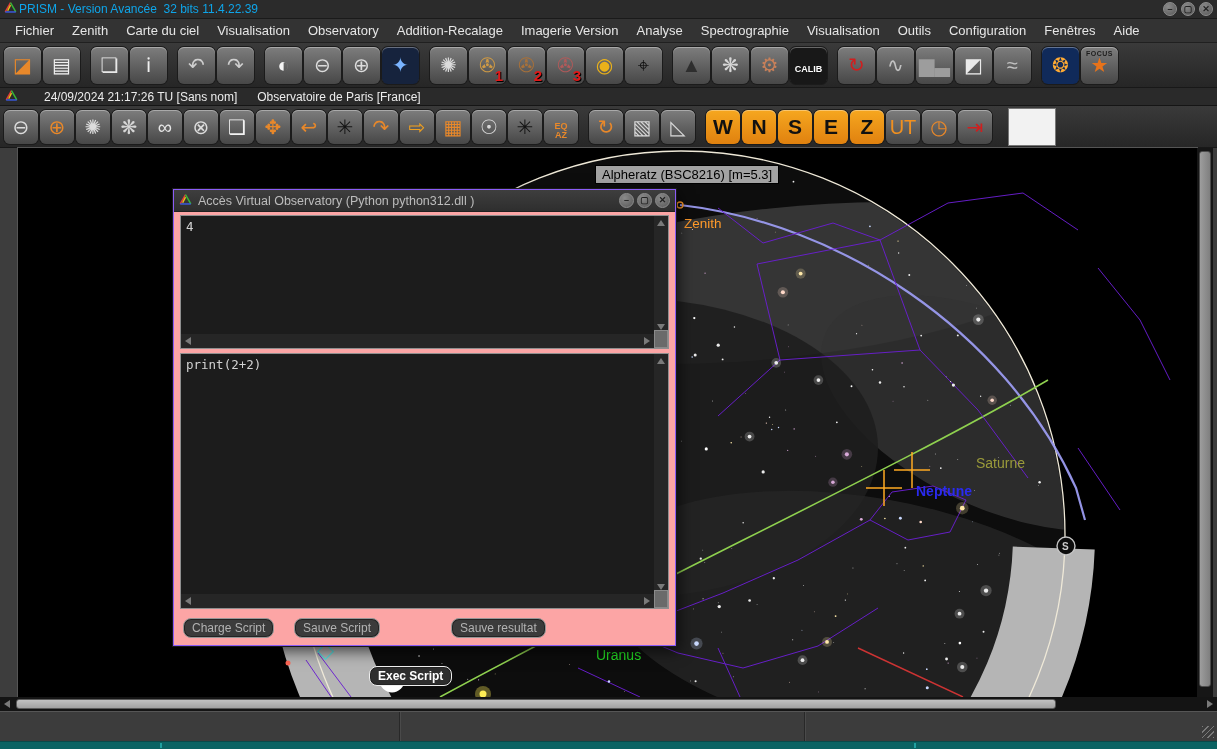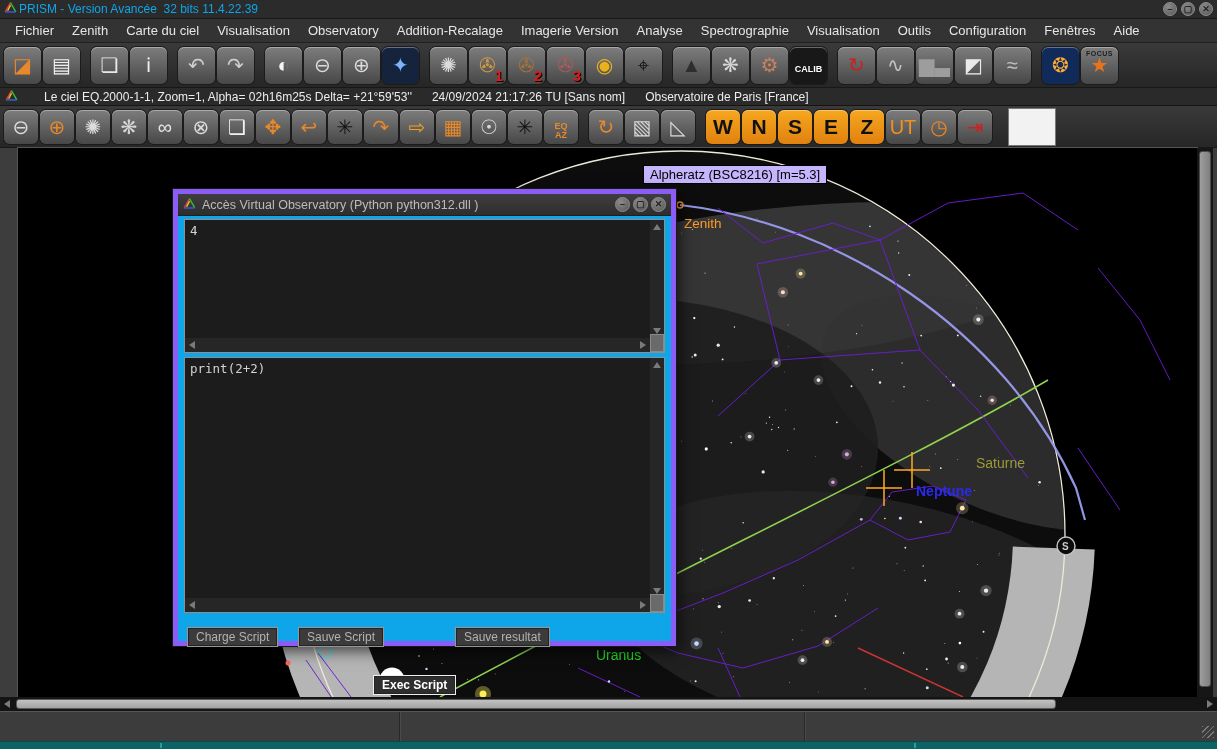--- a/index.html
+++ b/index.html
@@ -55,27 +55,27 @@
   
   .maprow { height:549px; display:flex; background:#3d3d3d; }
   .mappad { width:18px; }
   #map { position:relative; width:1179px; height:549px; background:#000;
     overflow:hidden; box-shadow:0 0 0 1px #555; }
   .vscroll { width:16px; height:549px; background:#161616; position:relative; }
   .vthumb { position:absolute; left:2px; right:2px; top:3px; height:536px;
     background:linear-gradient(90deg,#9d9d9d,#7f7f7f); border-radius:3px;
     border:1px solid #4c4c4c; }
 
-  .tooltip { position:absolute; left:577px; top:17px; background:#c4b5fd;
+  .tooltip { position:absolute; left:577px; top:17px; background:#a3a3a3;
     border:1px solid #000; color:#000; font-size:13px; padding:1px 6px;
-    white-space:nowrap; z-index:5;margin-left:48px; }
+    white-space:nowrap; z-index:5; }
 
   
   .vo-dialog { position:absolute; left:155px; top:41px; width:503px; height:457px;
-    background:#0ea5e9; border:5px solid #8b5cf6; box-shadow:0 0 0 1px #191919,
+    background:#fca5a5; border:1px solid #8b5cf6; box-shadow:0 0 0 1px #191919,
     3px 5px 14px rgba(0,0,0,.65); z-index:10; }
   .dtitle { height:22px; background:linear-gradient(#3e3e3e,#2e2e2e);
     border-bottom:1px solid #202020; display:flex; align-items:center;
     padding:0 5px; }
   .dtitle .dtxt { color:#bcbcbc; font-size:12.5px; margin-left:6px; white-space:pre; }
   .dtitle .winctl { gap:3px; }
   .dtitle .cbtn { width:15px; height:15px; line-height:13px; }
   .dtext { position:absolute; left:6px; right:6px; background:#1c1c1c;
     border:1px solid #8f8f8f; }
   .dtext.out { top:25px; height:134px; }
@@ -90,22 +90,22 @@
   .tri { width:0; height:0; position:absolute; }
   .tri-up   { border-left:4px solid transparent; border-right:4px solid transparent;
     border-bottom:6px solid #7a7a7a; top:4px; left:3px; }
   .tri-down { border-left:4px solid transparent; border-right:4px solid transparent;
     border-top:6px solid #7a7a7a; bottom:4px; left:3px; }
   .tri-left { border-top:4px solid transparent; border-bottom:4px solid transparent;
     border-right:6px solid #7a7a7a; left:4px; top:3px; }
   .tri-right{ border-top:4px solid transparent; border-bottom:4px solid transparent;
     border-left:6px solid #7a7a7a; right:4px; top:3px; }
   .dbuttons { position:absolute; left:0; right:0; bottom:0; height:34px; }
-  .dbtn { position:absolute; top:20px; height:20px; background:#3b3b3b;
-    border:1px solid #969696; border-radius:0; color:#b2b2b2; font-size:12px;
+  .dbtn { position:absolute; top:7px; height:20px; background:#3b3b3b;
+    border:1px solid #969696; border-radius:8px; color:#b2b2b2; font-size:12px;
     font-family:"Liberation Sans", sans-serif; padding:0 8px;
     box-shadow:inset 0 0 0 1px #232323; cursor:pointer; }
   .dbtn.exec { color:#ffffff; border-color:#efefef; font-weight:bold;
     background:#2e2e2e;margin-top:48px; }
 
   
   .hscroll { height:14px; background:#141414; position:relative; }
   .hthumb { position:absolute; left:16px; top:2px; width:1040px; height:10px;
     background:linear-gradient(#c2c2c2,#a2a2a2); border-radius:3px;
     border:1px solid #5a5a5a; }
@@ -248,21 +248,20 @@
       </div>
     </div>
 
   <div class="statusstrip">
     <span class="logo-slot"><svg width="13" height="13" viewBox="0 0 16 14">
           <path d="M8 1 L1.5 12.5" stroke="#e03a3a" stroke-width="1.8" fill="none"></path>
           <path d="M8 1 L14.5 12.5" stroke="#37b837" stroke-width="1.8" fill="none"></path>
           <path d="M1.5 12.5 L14.5 12.5" stroke="#3a5ae0" stroke-width="1.8" fill="none"></path>
           <path d="M8 4 L4.5 11" stroke="#e8c31a" stroke-width="1.8" fill="none"></path>
         </svg></span>
-    <span>Le ciel EQ.2000-1-1, Zoom=1, Alpha= 02h16m25s Delta= +21°59'53''</span>
     <span>24/09/2024 21:17:26 TU [Sans nom]</span>
     <span>Observatoire de Paris [France]</span>
   </div>
 
   <div class="toolbar sky" id="toolbar-sky">
       <div class="tbtn">
         <span class="glyph" style="color: rgb(220, 220, 220);">⊖</span>
       </div>
       <div class="tbtn">
         <span class="glyph" style="color: rgb(232, 136, 42);">⊕</span>

